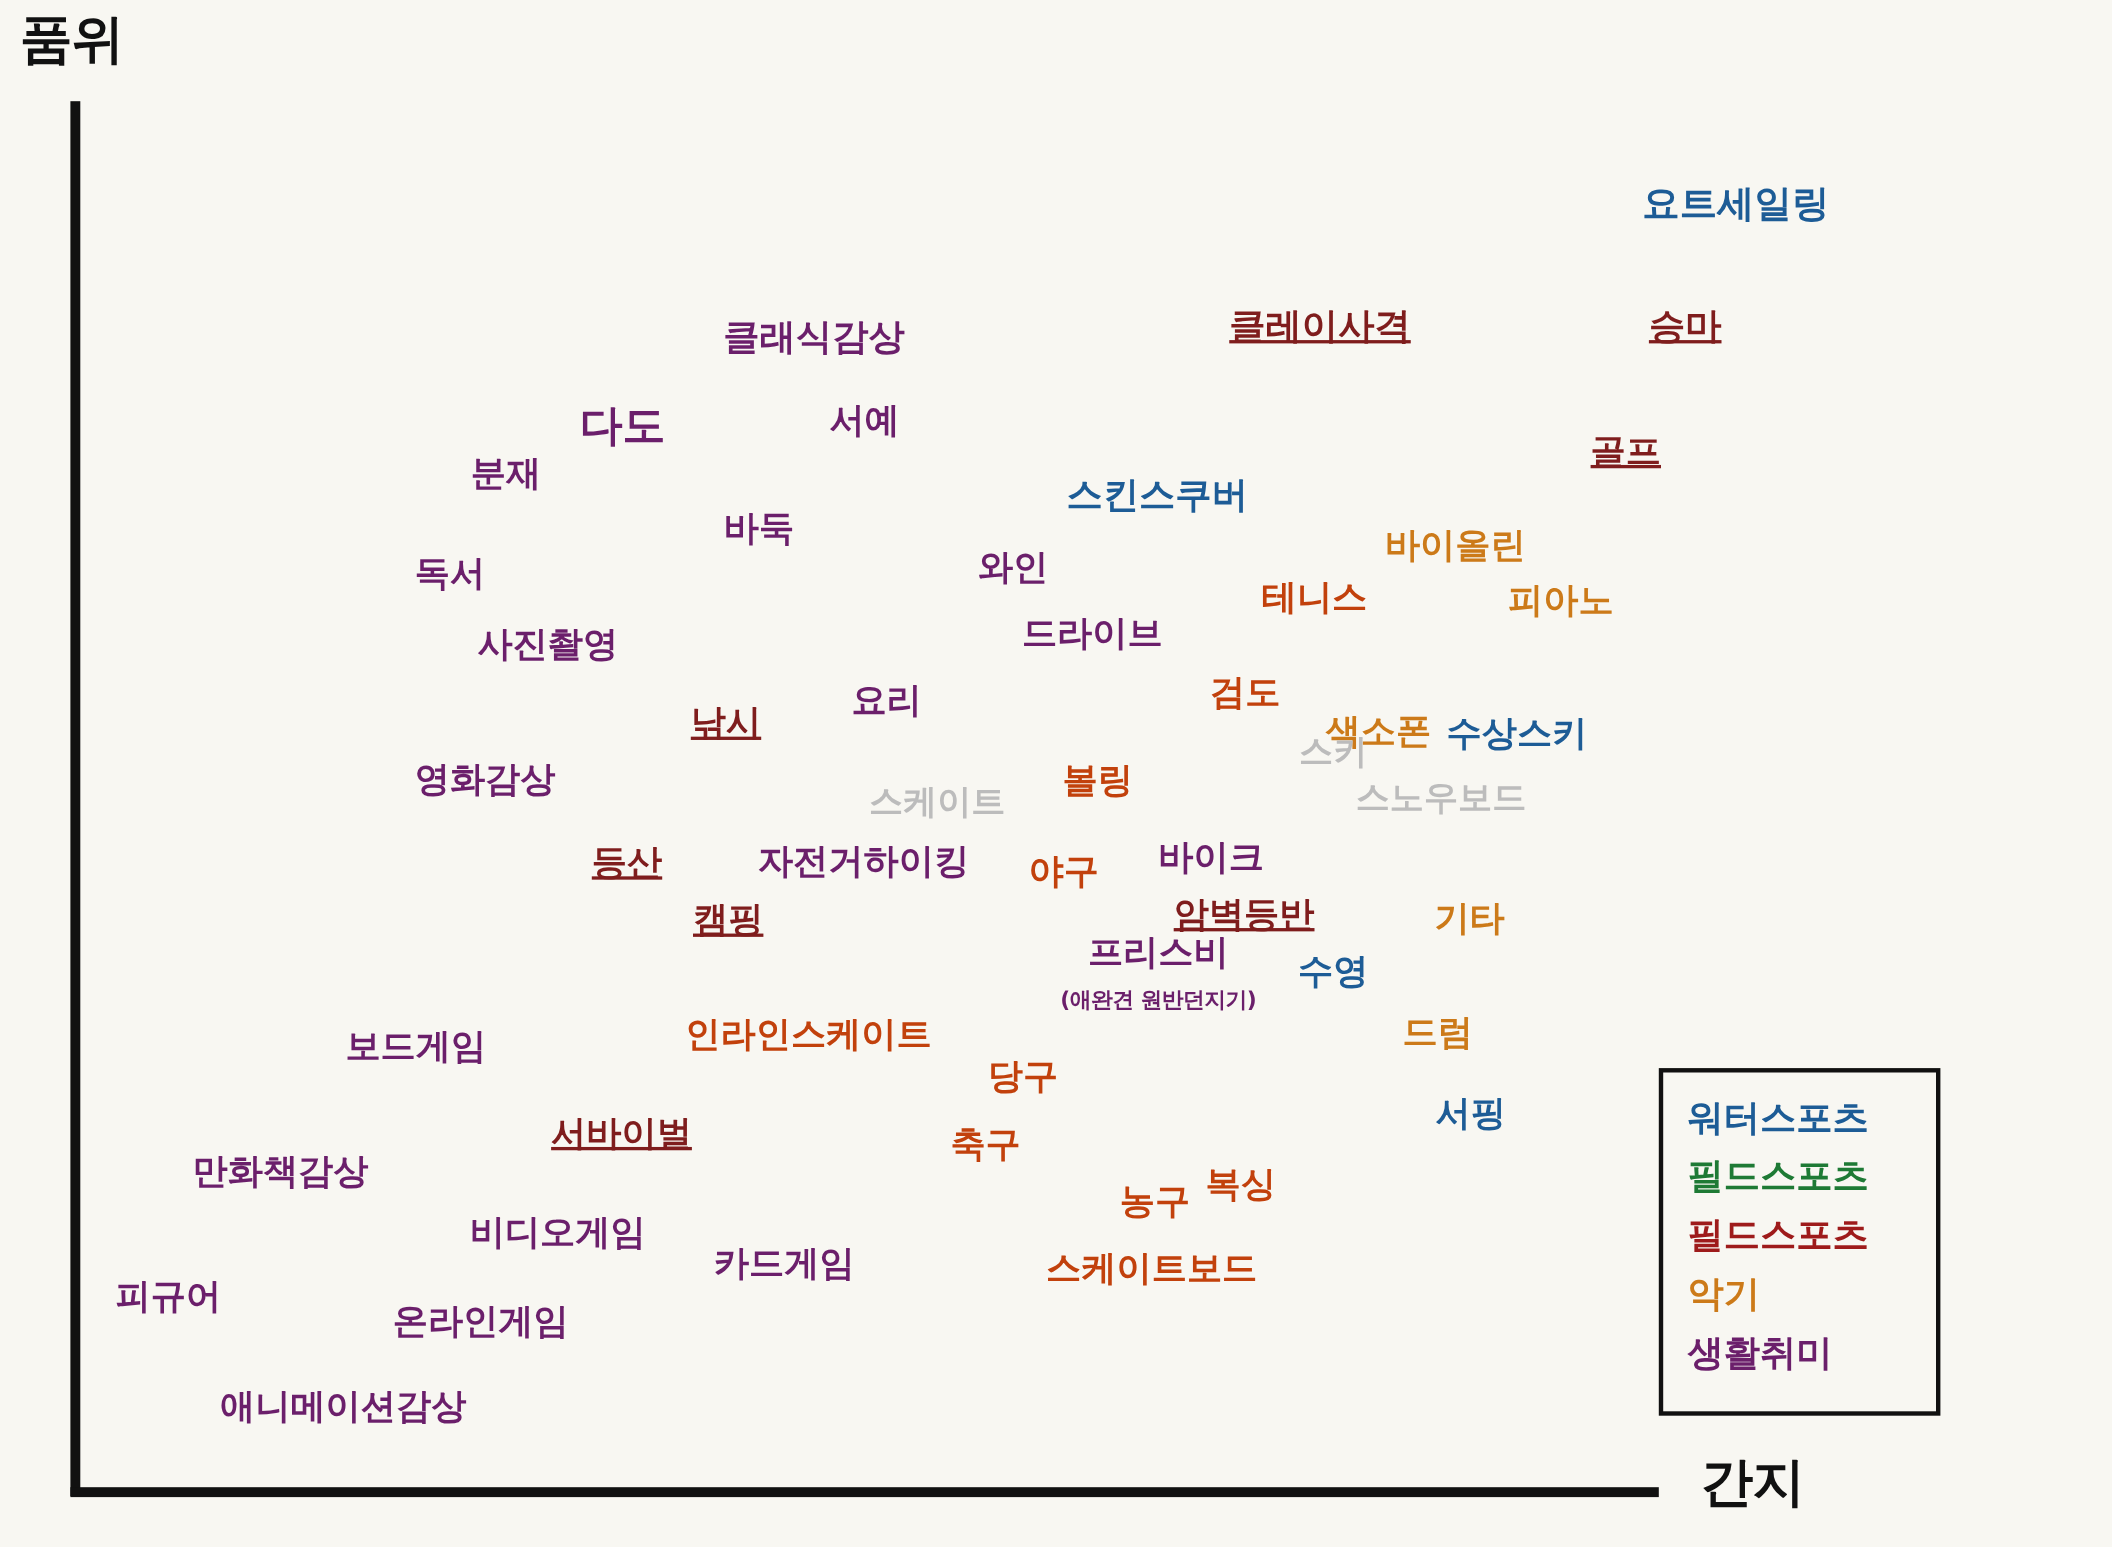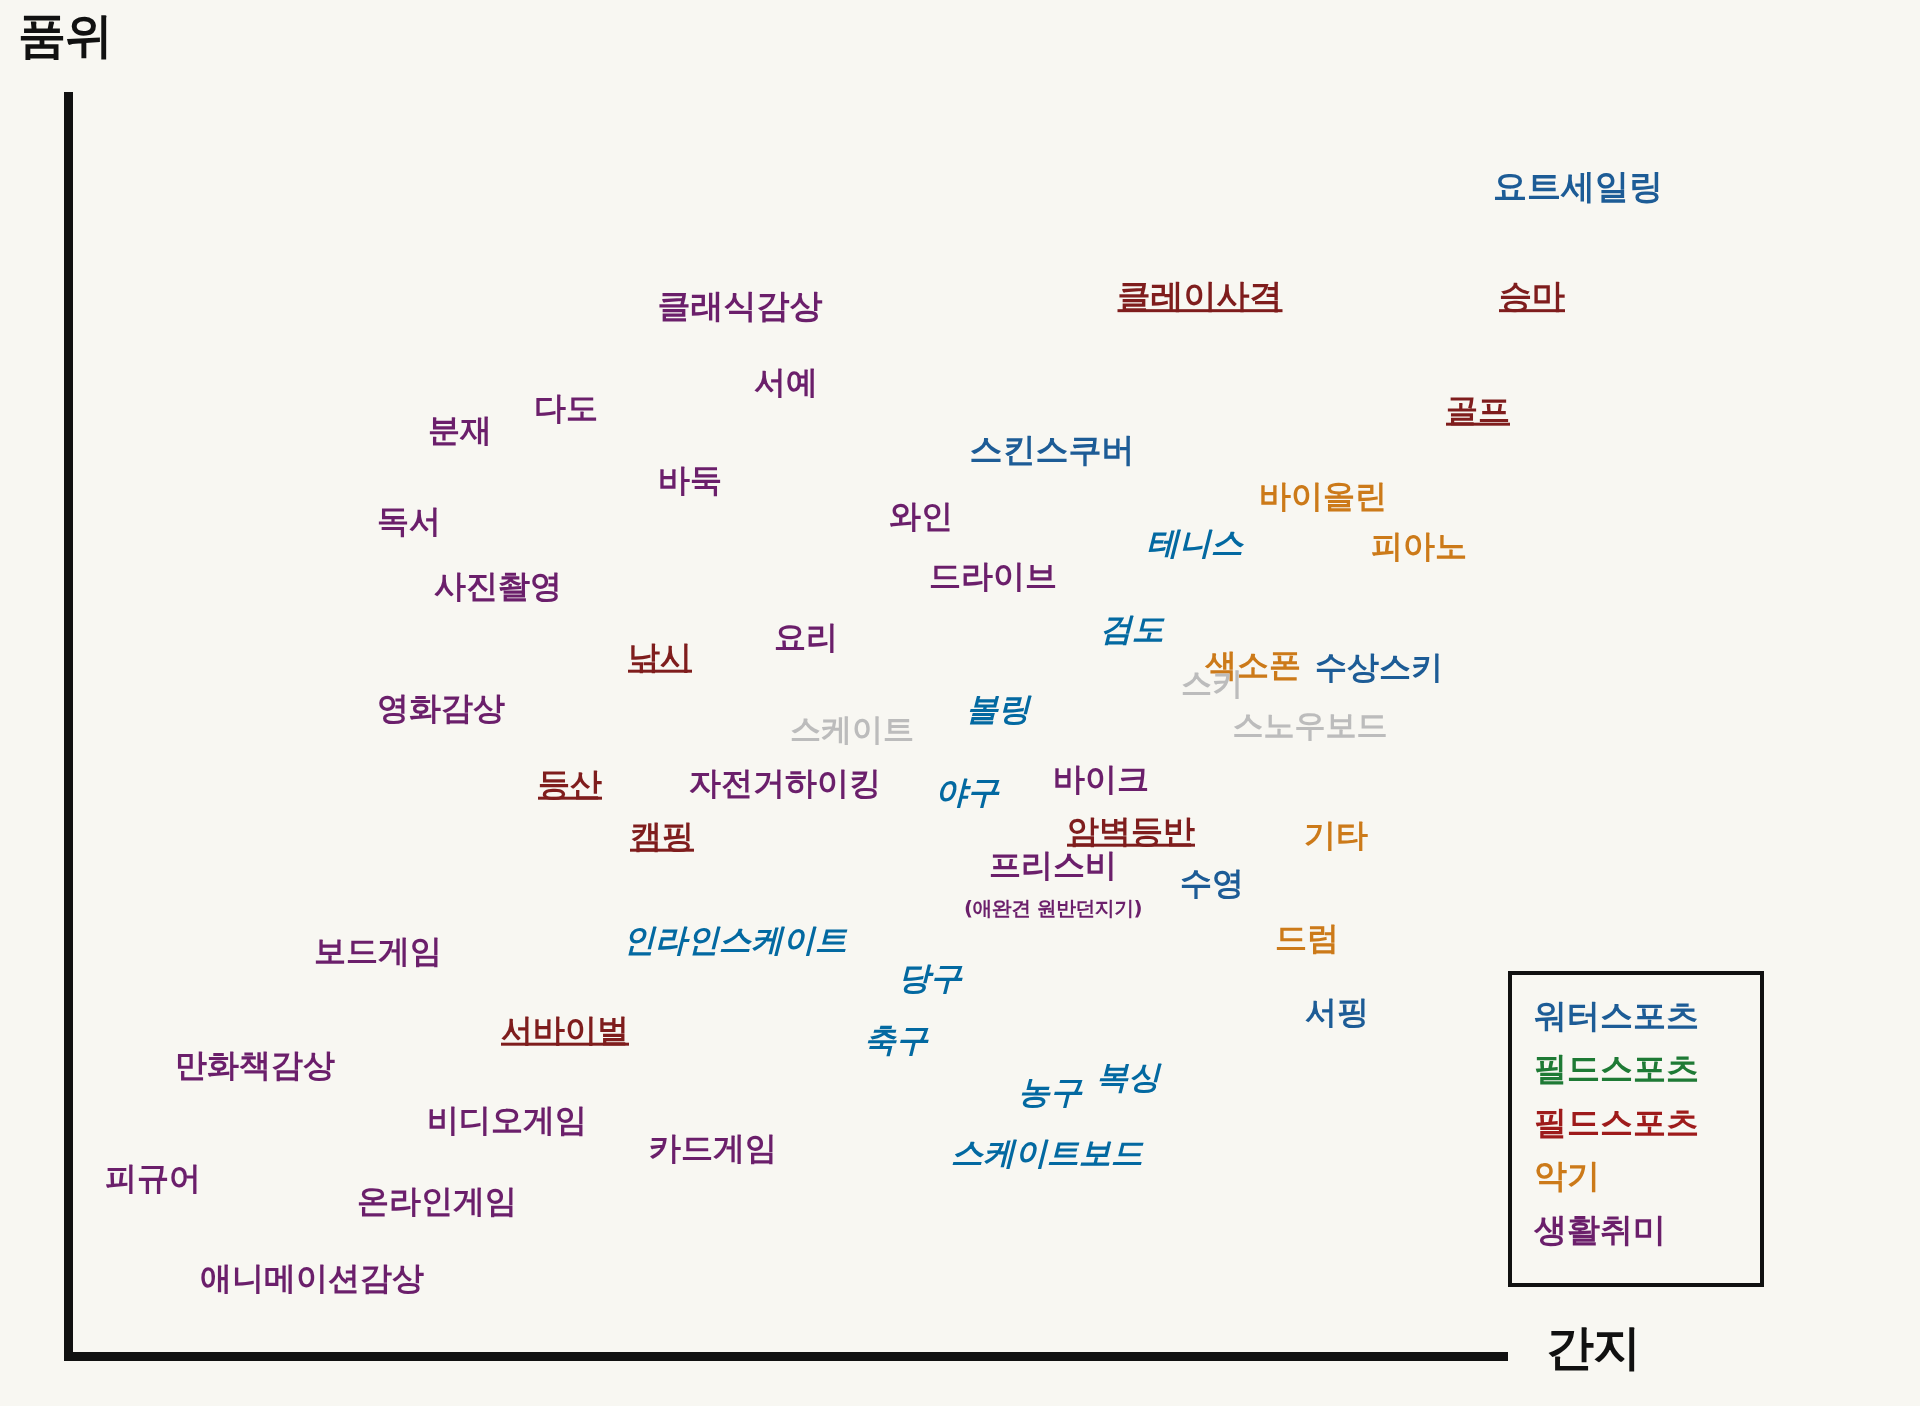--- a/index.html
+++ b/index.html
@@ -53,21 +53,21 @@
     display:block;
     font-size:0.62em;
     font-weight:bold;
     margin-top:17px;
     letter-spacing:-0.5px;
   }
 
   
   .c-water  { color:#1d5c96; }
   .c-field  { color:#7f1d1d;text-decoration:underline; }
-  .c-sport  { color:#0369a1;font-style:italic; }
+  .c-sport  { color:#c2410c; }
   .c-music  { color:#cc7a19; }
   .c-life   { color:#6b1f6b; }
   .c-none   { color:#bcbcbc; }
 
   
   .legend{
     position:absolute;
     left:1508px;top:971px;
     width:256px;height:316px;
     border:4px solid #111;
@@ -92,21 +92,21 @@
 
   <div class="axis-label y">품위</div>
   <div class="axis-label x">간지</div>
 
   <div id="points-layer">
       <div class="pt c-water" style="left: 1578px; top: 186px; font-size: 34px;"><span>요트세일링</span></div>
       <div class="pt c-field" style="left: 1200px; top: 296px; font-size: 33px;"><span>클레이사격</span></div>
       <div class="pt c-field" style="left: 1532px; top: 296px; font-size: 33px;"><span>승마</span></div>
       <div class="pt c-life" style="left: 740px; top: 306px; font-size: 33px;"><span>클래식감상</span></div>
       <div class="pt c-life" style="left: 786px; top: 382px; font-size: 32px;"><span>서예</span></div>
-      <div class="pt c-life" style="left: 566px; top: 408px; font-size: 32px;"><span>다도</span></div>
+      <div class="pt c-life" style="left: 566px; top: 388px; font-size: 39px;"><span>다도</span></div>
       <div class="pt c-field" style="left: 1478px; top: 410px; font-size: 32px;"><span>골프</span></div>
       <div class="pt c-life" style="left: 460px; top: 430px; font-size: 32px;"><span>분재</span></div>
       <div class="pt c-water" style="left: 1052px; top: 450px; font-size: 33px;"><span>스킨스쿠버</span></div>
       <div class="pt c-life" style="left: 690px; top: 480px; font-size: 32px;"><span>바둑</span></div>
       <div class="pt c-music" style="left: 1323px; top: 496px; font-size: 32px;"><span>바이올린</span></div>
       <div class="pt c-life" style="left: 921px; top: 516px; font-size: 32px;"><span>와인</span></div>
       <div class="pt c-life" style="left: 409px; top: 521px; font-size: 32px;"><span>독서</span></div>
       <div class="pt c-sport" style="left: 1195px; top: 543px; font-size: 32px;"><span>테니스</span></div>
       <div class="pt c-music" style="left: 1419px; top: 546px; font-size: 32px;"><span>피아노</span></div>
       <div class="pt c-life" style="left: 993px; top: 576px; font-size: 32px;"><span>드라이브</span></div>

